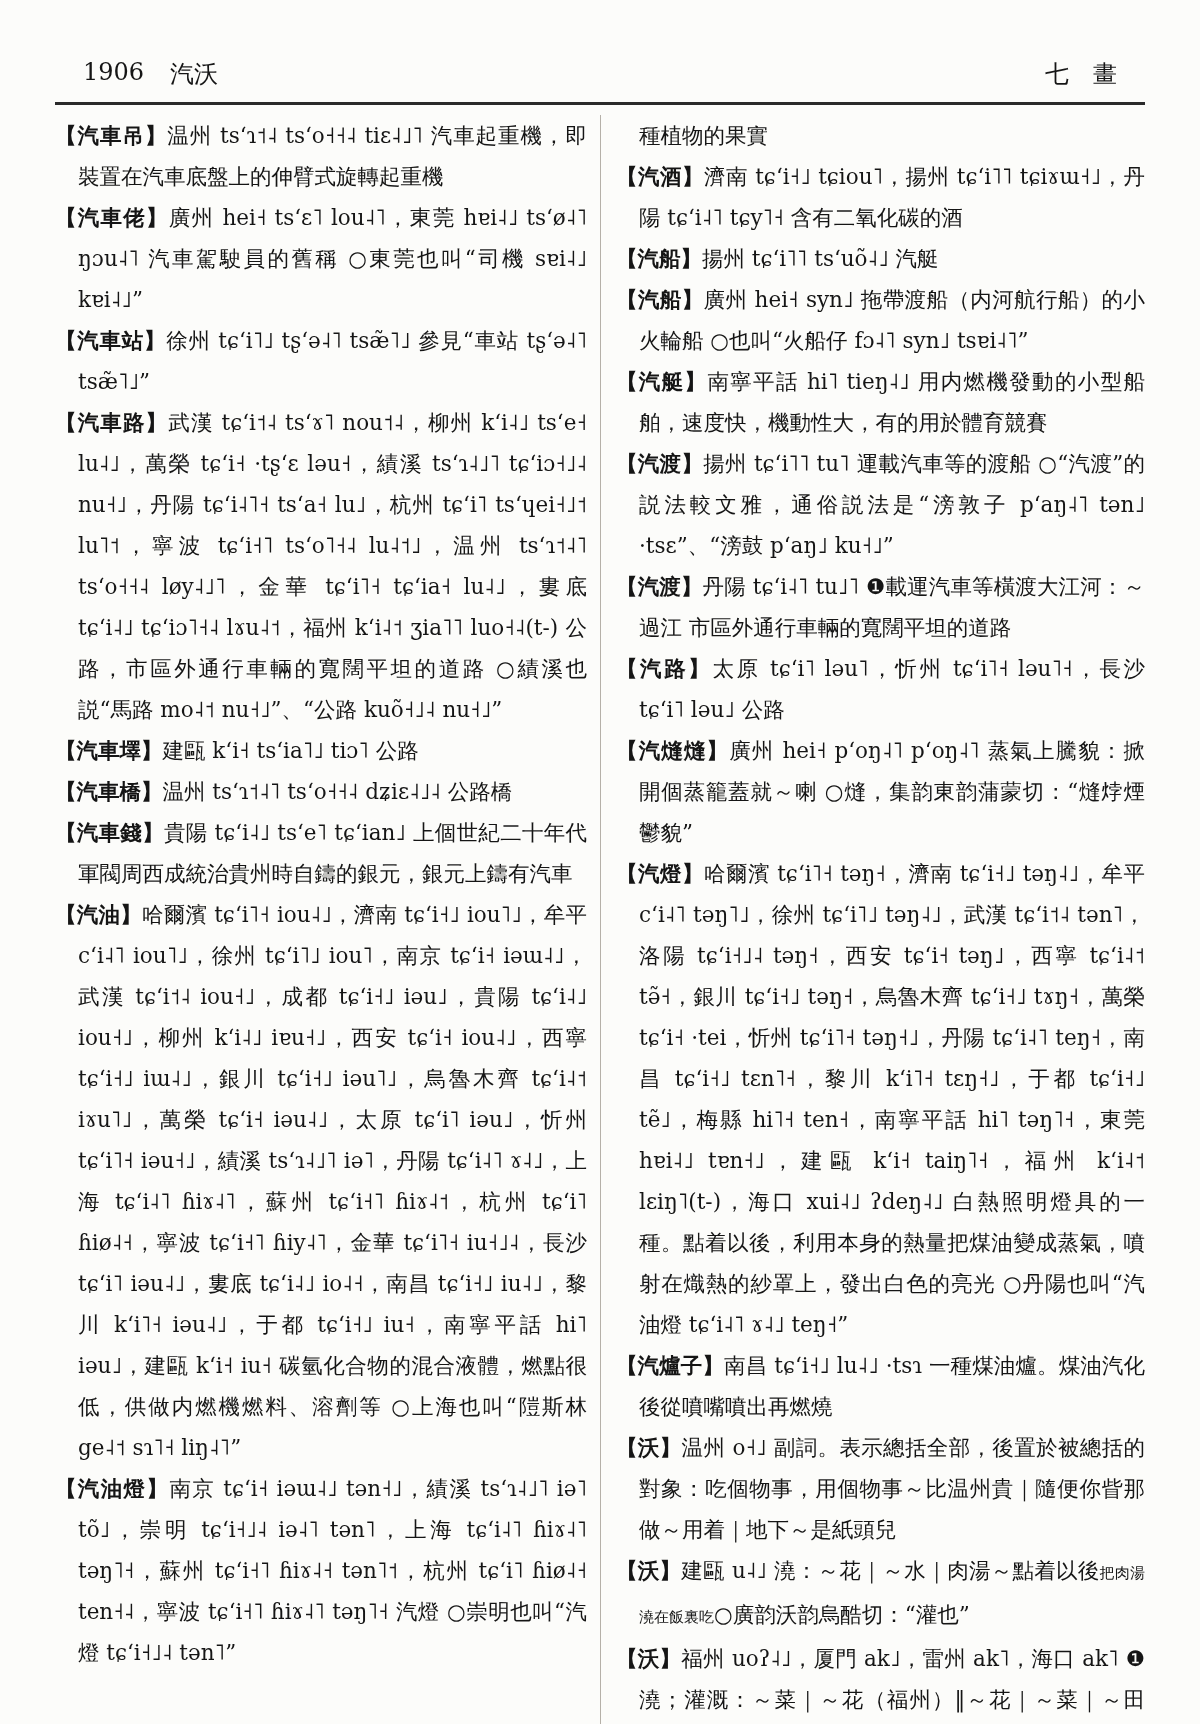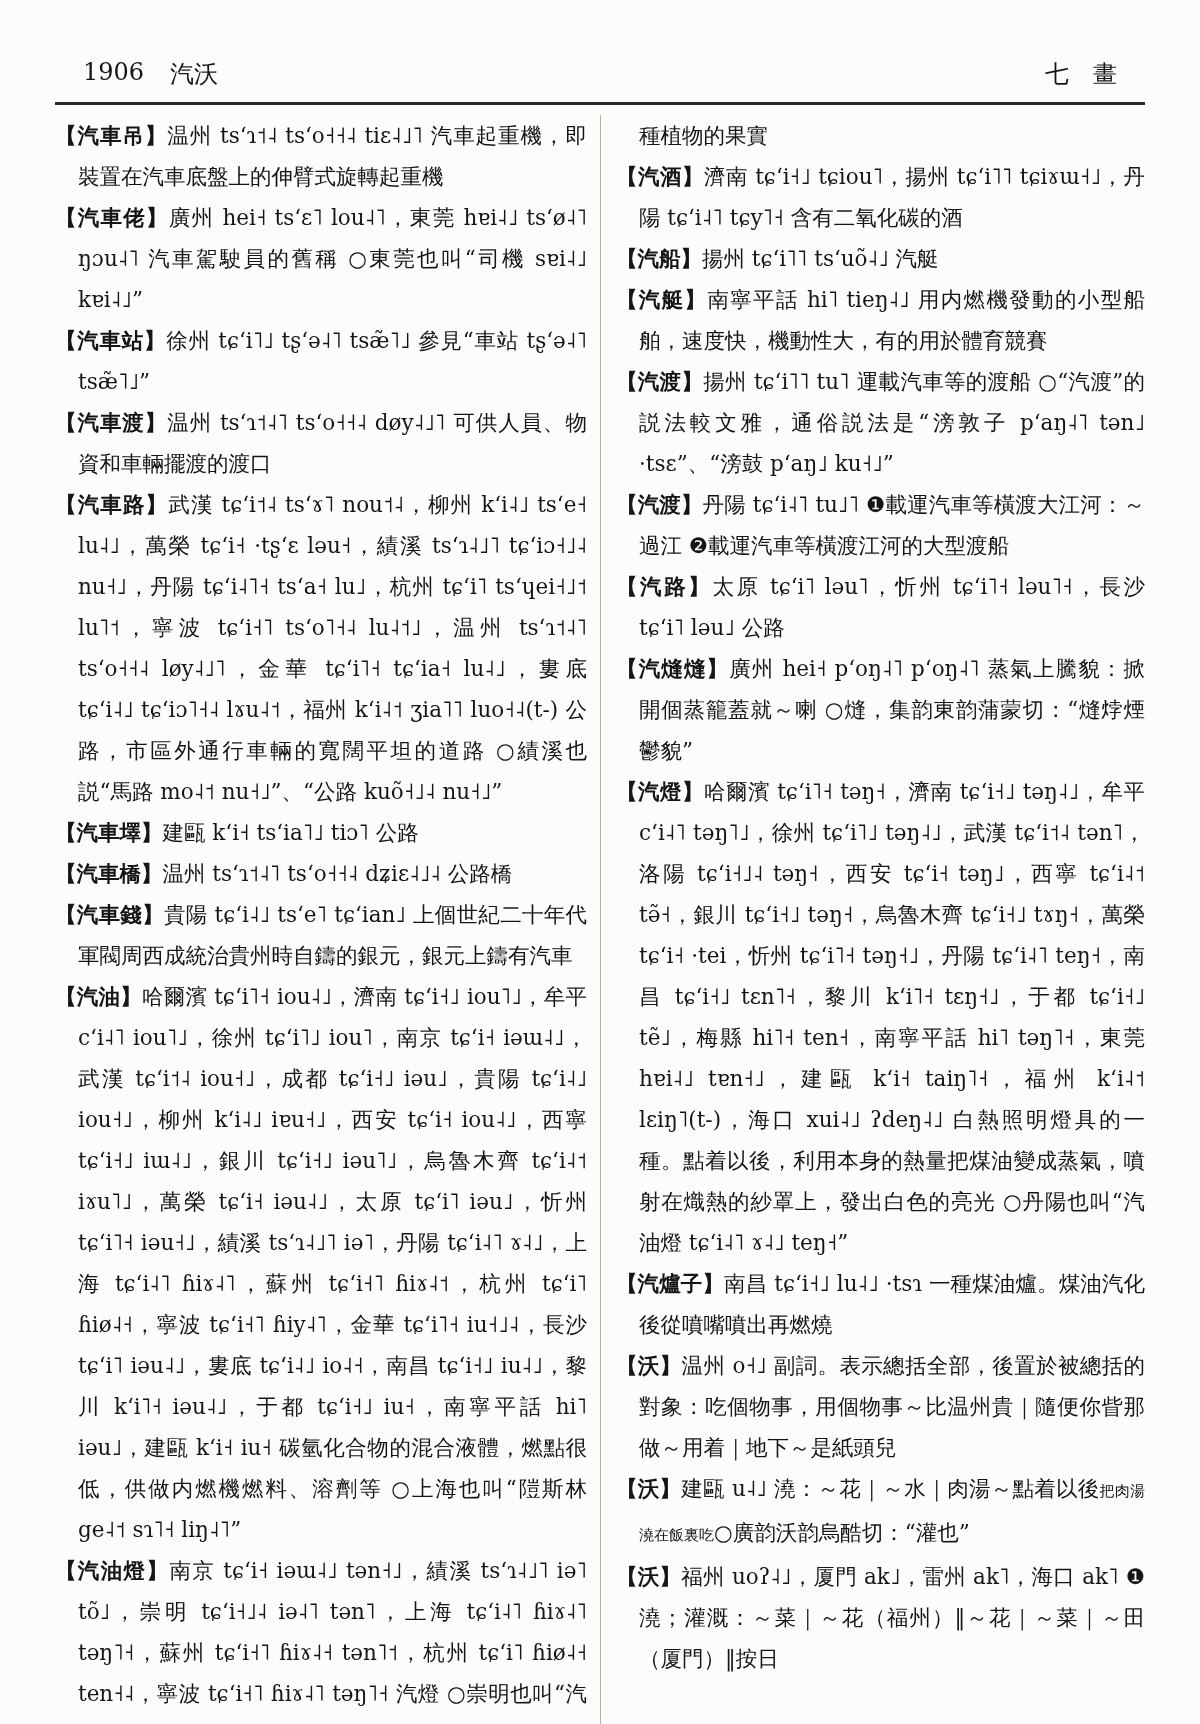--- a/index.html
+++ b/index.html
@@ -42,35 +42,35 @@
     <div>七　畫</div>
   </div>
 
   <div class="rule"></div>
 
   <div class="cols">
     <div class="col left">
         <div class="entry"><span class="head">【汽車吊】</span><span>温州 tsʻɿ˦˨ tsʻo˧˧˨ tiɛ˨˩˥ 汽車起重機，即裝置在汽車底盤上的伸臂式旋轉起重機</span></div>
         <div class="entry"><span class="head">【汽車佬】</span><span>廣州 hei˧ tsʻɛ˥ lou˨˥，東莞 hɐi˨˩ tsʻø˨˥ ŋɔu˨˥ 汽車駕駛員的舊稱 ○東莞也叫“司機 sɐi˨˩ kɐi˨˩”</span></div>
         <div class="entry"><span class="head">【汽車站】</span><span>徐州 tɕʻi˥˩ tʂʻə˨˥ tsæ̃˥˩ 參見“車站 tʂʻə˨˥ tsæ̃˥˩”</span></div>
-        <div class="entry"><span class="head">【汽車渡】</span><span>温州 tsʻɿ˦˨˥ tsʻo˧˧˨ døy˨˩˥ 可供人員、物資和車輛擺渡的渡口</span></div>
         <div class="entry"><span class="head">【汽車路】</span><span>武漢 tɕʻi˦˨ tsʻɤ˥ nou˦˨，柳州 kʻi˨˩ tsʻe˧ lu˨˩，萬榮 tɕʻi˧ ·tʂʻɛ ləu˧，績溪 tsʻɿ˨˩˥ tɕʻiɔ˧˩˨ nu˧˩，丹陽 tɕʻi˨˥˧ tsʻa˧ lu˩，杭州 tɕʻi˥ tsʻɥei˧˩˦ lu˥˦，寧波 tɕʻi˧˥ tsʻo˥˧˨ lu˨˦˩，温州 tsʻɿ˦˨˥ tsʻo˧˧˨ løy˨˩˥，金華 tɕʻi˥˧ tɕʻia˧ lu˨˩，婁底 tɕʻi˨˩ tɕʻiɔ˥˧˨ lɤu˨˦，福州 kʻi˨˦ ʒia˥˥ luo˧˨(t-) 公路，市區外通行車輛的寬闊平坦的道路 ○績溪也説“馬路 mo˨˦ nu˧˩”、“公路 kuõ˧˩˨ nu˧˩”</span></div>
         <div class="entry"><span class="head">【汽車墿】</span><span>建甌 kʻi˧ tsʻia˥˩ tiɔ˥ 公路</span></div>
         <div class="entry"><span class="head">【汽車橋】</span><span>温州 tsʻɿ˦˨˥ tsʻo˧˧˨ dʑiɛ˨˩˨ 公路橋</span></div>
         <div class="entry"><span class="head">【汽車錢】</span><span>貴陽 tɕʻi˨˩ tsʻe˥ tɕʻian˩ 上個世紀二十年代軍閥周西成統治貴州時自鑄的銀元，銀元上鑄有汽車</span></div>
         <div class="entry"><span class="head">【汽油】</span><span>哈爾濱 tɕʻi˥˧ iou˨˩，濟南 tɕʻi˧˩ iou˥˩，牟平 cʻi˨˥ iou˥˩，徐州 tɕʻi˥˩ iou˥，南京 tɕʻi˧ iəɯ˨˩，武漢 tɕʻi˦˨ iou˧˩，成都 tɕʻi˧˩ iəu˩，貴陽 tɕʻi˨˩ iou˧˩，柳州 kʻi˨˩ iɐu˧˩，西安 tɕʻi˧ iou˨˩，西寧 tɕʻi˧˩ iɯ˨˩，銀川 tɕʻi˧˩ iəu˥˩，烏魯木齊 tɕʻi˨˦ iɤu˥˩，萬榮 tɕʻi˧ iəu˨˩，太原 tɕʻi˥ iəu˩，忻州 tɕʻi˥˧ iəu˧˩，績溪 tsʻɿ˨˩˥ iə˥，丹陽 tɕʻi˨˥ ɤ˨˩，上海 tɕʻi˨˥ ɦiɤ˨˥，蘇州 tɕʻi˧˥ ɦiɤ˨˦，杭州 tɕʻi˥ ɦiø˨˧，寧波 tɕʻi˧˥ ɦiy˨˥，金華 tɕʻi˥˧ iu˧˩˨，長沙 tɕʻi˥ iəu˨˩，婁底 tɕʻi˨˩ io˨˧，南昌 tɕʻi˧˩ iu˨˩，黎川 kʻi˥˧ iəu˨˩，于都 tɕʻi˧˩ iu˧，南寧平話 hi˥ iəu˩，建甌 kʻi˧ iu˧ 碳氫化合物的混合液體，燃點很低，供做内燃機燃料、溶劑等 ○上海也叫“隑斯林 ge˨˦ sɿ˥˧ liŋ˨˥”</span></div>
         <div class="entry"><span class="head">【汽油燈】</span><span>南京 tɕʻi˧ iəɯ˨˩ tən˧˩，績溪 tsʻɿ˨˩˥ iə˥ tõ˩，崇明 tɕʻi˧˩˨ iə˨˥ tən˥，上海 tɕʻi˨˥ ɦiɤ˨˥ təŋ˥˧，蘇州 tɕʻi˧˥ ɦiɤ˨˧ tən˥˦，杭州 tɕʻi˥ ɦiø˨˧ ten˧˨，寧波 tɕʻi˧˥ ɦiɤ˨˥ təŋ˥˧ 汽燈 ○崇明也叫“汽燈 tɕʻi˧˩˨ tən˥”</span></div>
       </div>
     <div class="col right">
         <div class="entry cont"><span>種植物的果實</span></div>
         <div class="entry"><span class="head">【汽酒】</span><span>濟南 tɕʻi˧˩ tɕiou˥，揚州 tɕʻi˥˥ tɕiɤɯ˧˩，丹陽 tɕʻi˨˥ tɕy˥˧ 含有二氧化碳的酒</span></div>
         <div class="entry"><span class="head">【汽船】</span><span>揚州 tɕʻi˥˥ tsʻuõ˨˩ 汽艇</span></div>
+        <div class="entry"><span class="head">【汽船】</span><span>廣州 hei˧ syn˩ 拖帶渡船（内河航行船）的小火輪船 ○也叫“火船仔 fɔ˨˥ syn˩ tsɐi˨˥”</span></div>
         <div class="entry"><span class="head">【汽艇】</span><span>南寧平話 hi˥ tieŋ˨˩ 用内燃機發動的小型船舶，速度快，機動性大，有的用於體育競賽</span></div>
         <div class="entry"><span class="head">【汽渡】</span><span>揚州 tɕʻi˥˥ tu˥ 運載汽車等的渡船 ○“汽渡”的説法較文雅，通俗説法是“滂敦子 pʻaŋ˨˥ tən˩ ·tsɛ”、“滂鼓 pʻaŋ˩ ku˧˩”</span></div>
-        <div class="entry"><span class="head">【汽渡】</span><span>丹陽 tɕʻi˨˥ tu˩˥ ❶載運汽車等橫渡大江河：～過江 ❷載運汽車等橫渡江河的大型渡船</span></div>
+        <div class="entry"><span class="head">【汽渡】</span><span>丹陽 tɕʻi˨˥ tu˩˥ ❶載運汽車等橫渡大江河：～過江 市區外通行車輛的寬闊平坦的道路</span></div>
         <div class="entry"><span class="head">【汽路】</span><span>太原 tɕʻi˥ ləu˥，忻州 tɕʻi˥˧ ləu˥˧，長沙 tɕʻi˥ ləu˩ 公路</span></div>
         <div class="entry"><span class="head">【汽熢熢】</span><span>廣州 hei˧ pʻoŋ˨˥ pʻoŋ˨˥ 蒸氣上騰貌：掀開個蒸籠蓋就～喇 ○熢，集韵東韵蒲蒙切：“熢㶿煙鬱貌”</span></div>
         <div class="entry"><span class="head">【汽燈】</span><span>哈爾濱 tɕʻi˥˧ təŋ˧，濟南 tɕʻi˧˩ təŋ˨˩，牟平 cʻi˨˥ təŋ˥˩，徐州 tɕʻi˥˩ təŋ˨˩，武漢 tɕʻi˦˨ tən˥，洛陽 tɕʻi˧˩˨ təŋ˧，西安 tɕʻi˧ təŋ˩，西寧 tɕʻi˨˦ tə̃˧，銀川 tɕʻi˧˩ təŋ˧，烏魯木齊 tɕʻi˧˩ tɤŋ˧，萬榮 tɕʻi˧ ·tei，忻州 tɕʻi˥˧ təŋ˧˩，丹陽 tɕʻi˨˥ teŋ˧，南昌 tɕʻi˧˩ tɛn˥˧，黎川 kʻi˥˧ tɛŋ˧˩，于都 tɕʻi˧˩ tẽ˩，梅縣 hi˥˧ ten˧，南寧平話 hi˥ təŋ˥˧，東莞 hɐi˨˩ tɐn˧˩，建甌 kʻi˧ taiŋ˥˧，福州 kʻi˨˦ lɛiŋ˥(t-)，海口 xui˨˩ ʔdeŋ˨˩ 白熱照明燈具的一種。點着以後，利用本身的熱量把煤油變成蒸氣，噴射在熾熱的紗罩上，發出白色的亮光 ○丹陽也叫“汽油燈 tɕʻi˨˥ ɤ˨˩ teŋ˧”</span></div>
         <div class="entry"><span class="head">【汽爐子】</span><span>南昌 tɕʻi˧˩ lu˨˩ ·tsɿ 一種煤油爐。煤油汽化後從噴嘴噴出再燃燒</span></div>
         <div class="entry"><span class="head">【沃】</span><span>温州 o˧˩ 副詞。表示總括全部，後置於被總括的對象：吃個物事，用個物事～比温州貴｜隨便你眥那做～用着｜地下～是紙頭兒</span></div>
         <div class="entry"><span class="head">【沃】</span><span>建甌 u˨˩ 澆：～花｜～水｜肉湯～點着以後</span><span class="small">把肉湯澆在飯裏吃</span><span>○廣韵沃韵烏酷切：“灌也”</span></div>
         <div class="entry"><span class="head">【沃】</span><span>福州 uoʔ˨˩，厦門 ak˩，雷州 ak˥，海口 ak˥ ❶澆；灌溉：～菜｜～花（福州）‖～花｜～菜｜～田（厦門）‖按日</span></div>
       </div>
   </div>
 

